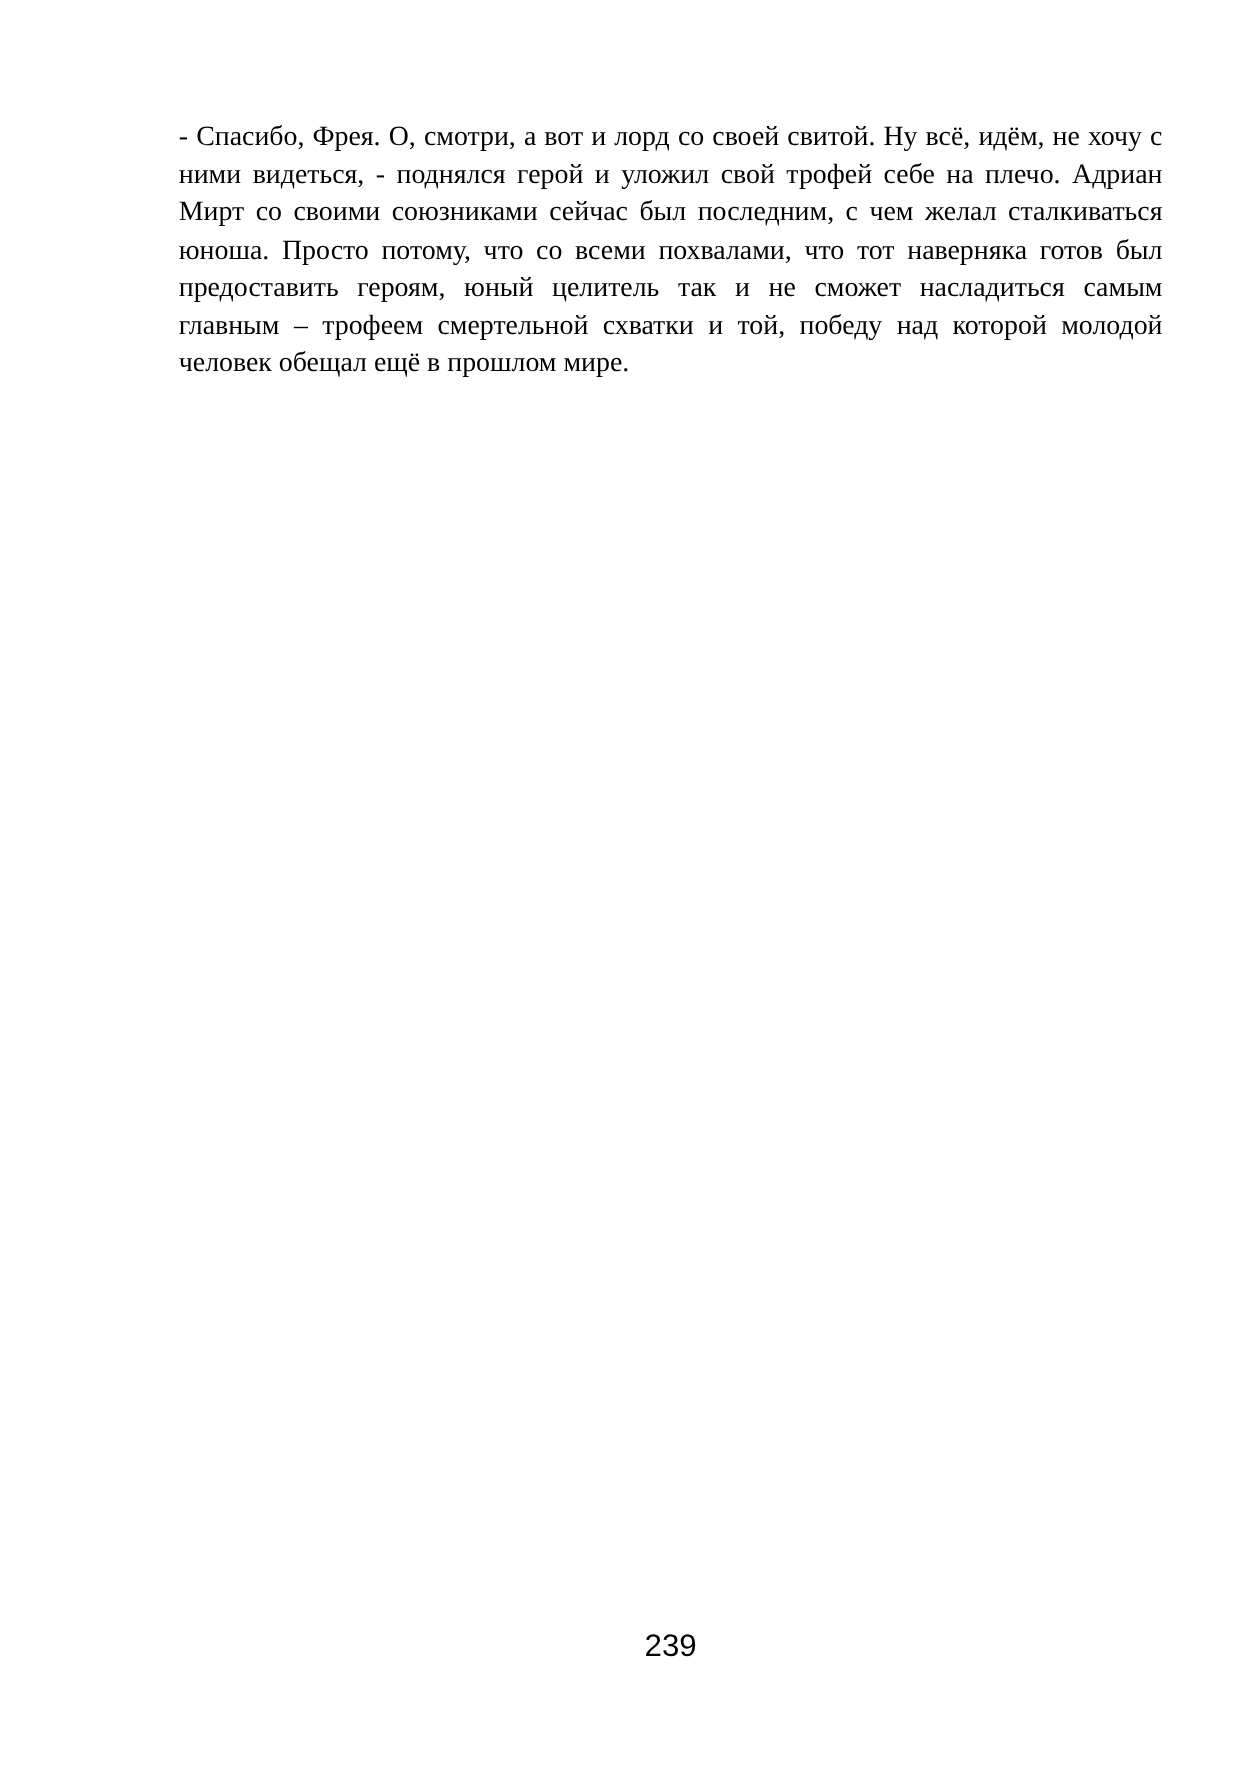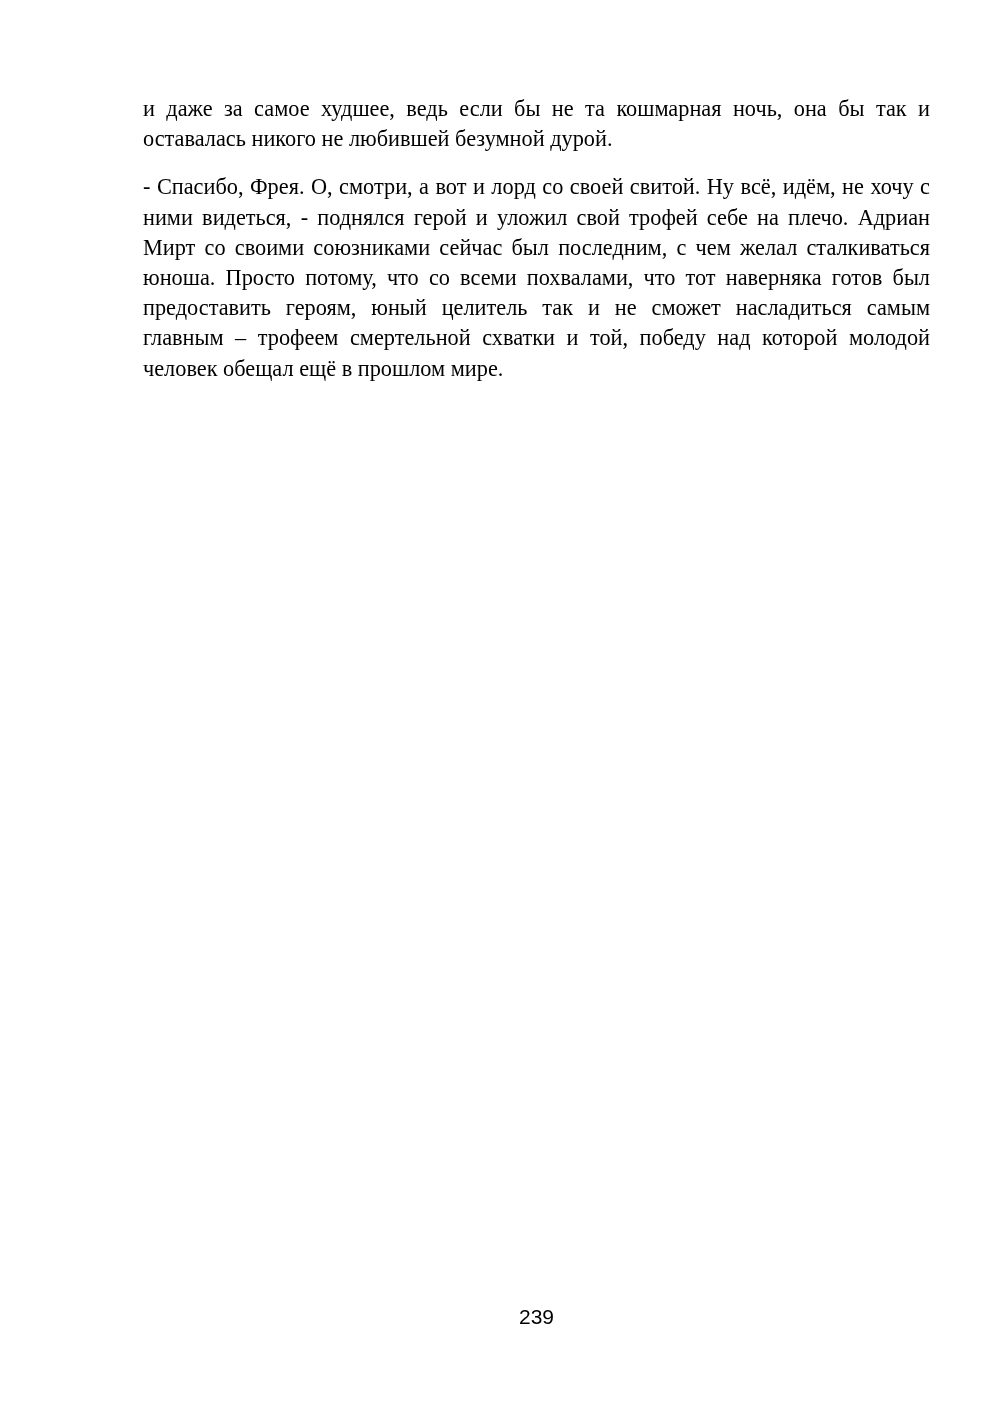--- a/index.html
+++ b/index.html
@@ -29,27 +29,26 @@
     margin: 0 0 18px 0;
     padding: 0;
   }
   .page-number {
     position: absolute;
     left: 143px;
     top: 1302px;
     width: 787px;
     text-align: center;
     font-family: "Liberation Sans", sans-serif;
-    font-size: 21px;
+    font-size: 25px;
     line-height: 30px;
     color: #000000;
   }
 </style>
 </head>
 <body>
 
 <div class="page">
   <div class="text-block">
-    <p>и даже за самое худшее, ведь если бы не та кошмарная ночь, она бы так и оставалась никого не любившей безумной дурой.</p>
     <p>- Спасибо, Фрея. О, смотри, а вот и лорд со своей свитой. Ну всё, идём, не хочу с ними видеться, - поднялся герой и уложил свой трофей себе на плечо. Адриан Мирт со своими союзниками сейчас был последним, с чем желал сталкиваться юноша. Просто потому, что со всеми похвалами, что тот наверняка готов был предоставить героям, юный целитель так и не сможет насладиться самым главным – трофеем смертельной схватки и той, победу над которой молодой человек обещал ещё в прошлом мире.</p>
   </div>
   <div class="page-number">239</div>
 </div>
 
 </body></html>

